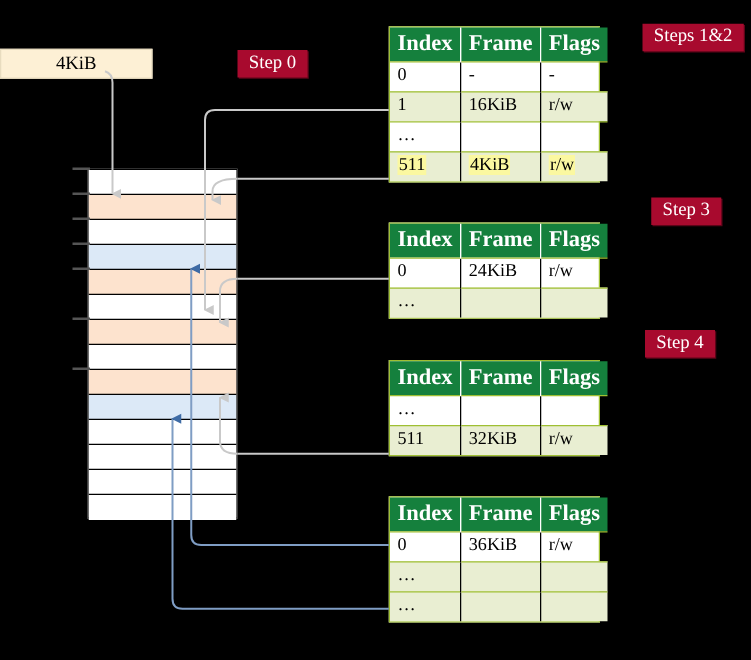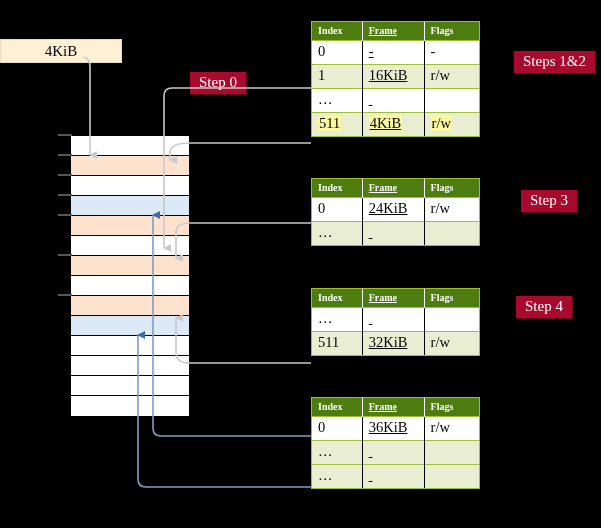--- a/index.html
+++ b/index.html
@@ -5,49 +5,49 @@
   html,body{margin:0;padding:0;background:#000;}
   body{width:601px;height:528px;position:relative;overflow:hidden;
        font-family:"Liberation Serif", serif;color:#000;}
   .stage{position:absolute;left:0;top:0;width:601px;height:528px;}
 
   
   .badge{position:absolute;background:#a80a2e;color:#fff;
          font-family:"Liberation Sans", sans-serif;font-size:14px;
          padding:3px 9px 4px 9px;white-space:nowrap;line-height:1;
          box-shadow:1px 1px 0 #5c0418;}
-  .badge.serifish{font-family:"Liberation Serif", serif;font-size:15px;margin-top:32px;}
+  .badge.serifish{font-family:"Liberation Serif", serif;font-size:15px;}
 
   
   .srcbox{position:absolute;background:#fdf0d5;border:1px solid #e8dcbf;
           text-align:center;font-size:15px;line-height:1;
           display:flex;align-items:center;justify-content:center;}
 
   
   .memcol{position:absolute;border:1.5px solid #000;box-sizing:border-box;background:#fff;}
   .memrow{position:absolute;left:0;right:0;box-sizing:border-box;
           border-bottom:1.5px solid #000;}
   .memrow.last{border-bottom:none;}
   .tick{position:absolute;height:1.5px;background:#555;}
 
   
   .ptbl{position:absolute;border:1px solid #9fbf33;border-collapse:collapse;
         background:#fff;box-sizing:border-box;}
   .ptbl table{border-collapse:collapse;width:100%;}
-  .ptbl th{background:#4d7c0f;color:#fff;font-weight:bold;font-size:10px;
+  .ptbl th{background:#15803d;color:#fff;font-weight:bold;font-size:18px;
            text-align:left;padding:3px 6px 4px 6px;border-right:1px solid #fff;
            line-height:1.1;}
   .ptbl th:last-child{border-right:none;}
   .ptbl td{font-size:14.5px;padding:3px 6px 4px 6px;border-right:1px solid #000;
            border-top:1px solid #9fbf33;line-height:1.1;height:12px;}
   .ptbl td:last-child{border-right:none;}
   .ptbl tr.alt td{background:#e9eed2;}
   .ptbl td .hl{background:#fbf8a0;padding:0 1px;}
   .c-index{width:55px;}
-  .c-frame{width:62px;text-decoration:underline;}
+  .c-frame{width:62px;}
   .c-flags{width:68px;}
 
   svg.wires{position:absolute;left:0;top:0;width:601px;height:528px;
             pointer-events:none;}
 </style>
 </head>
 <body>
 
 <div class="stage">
 

